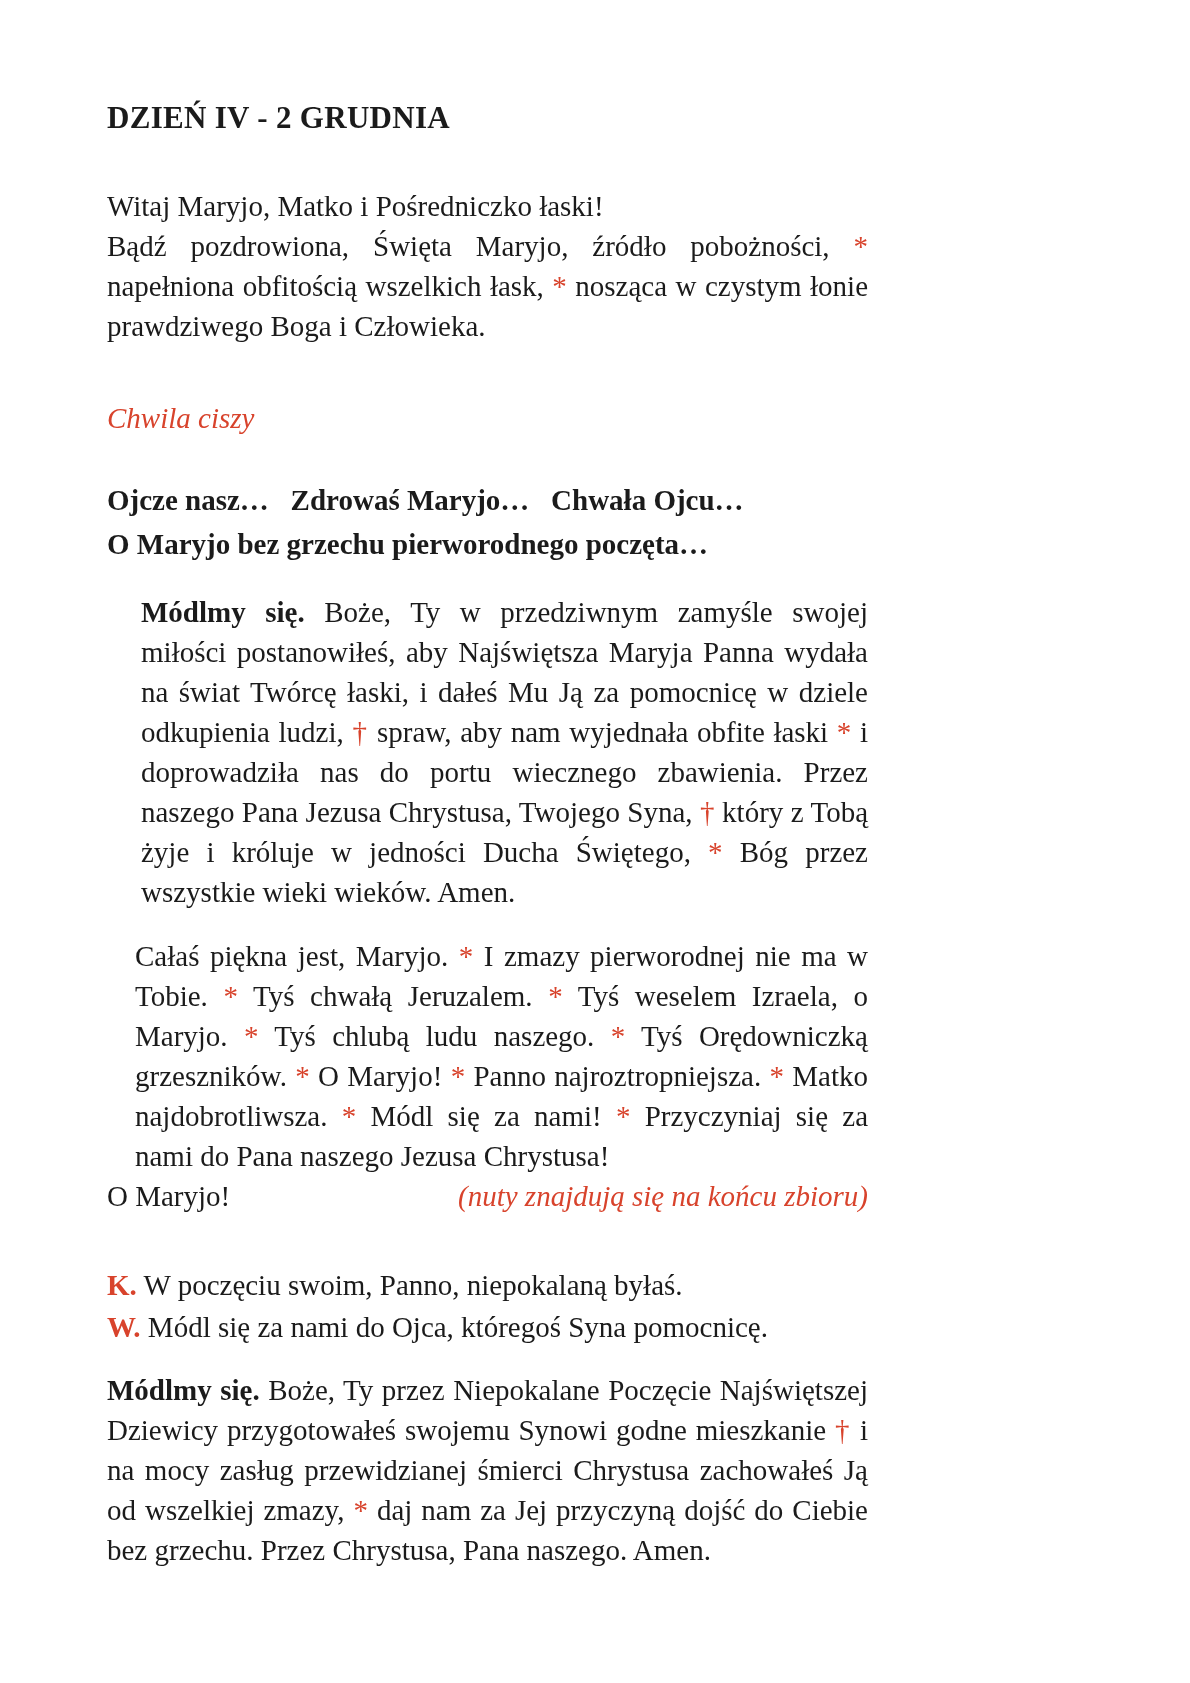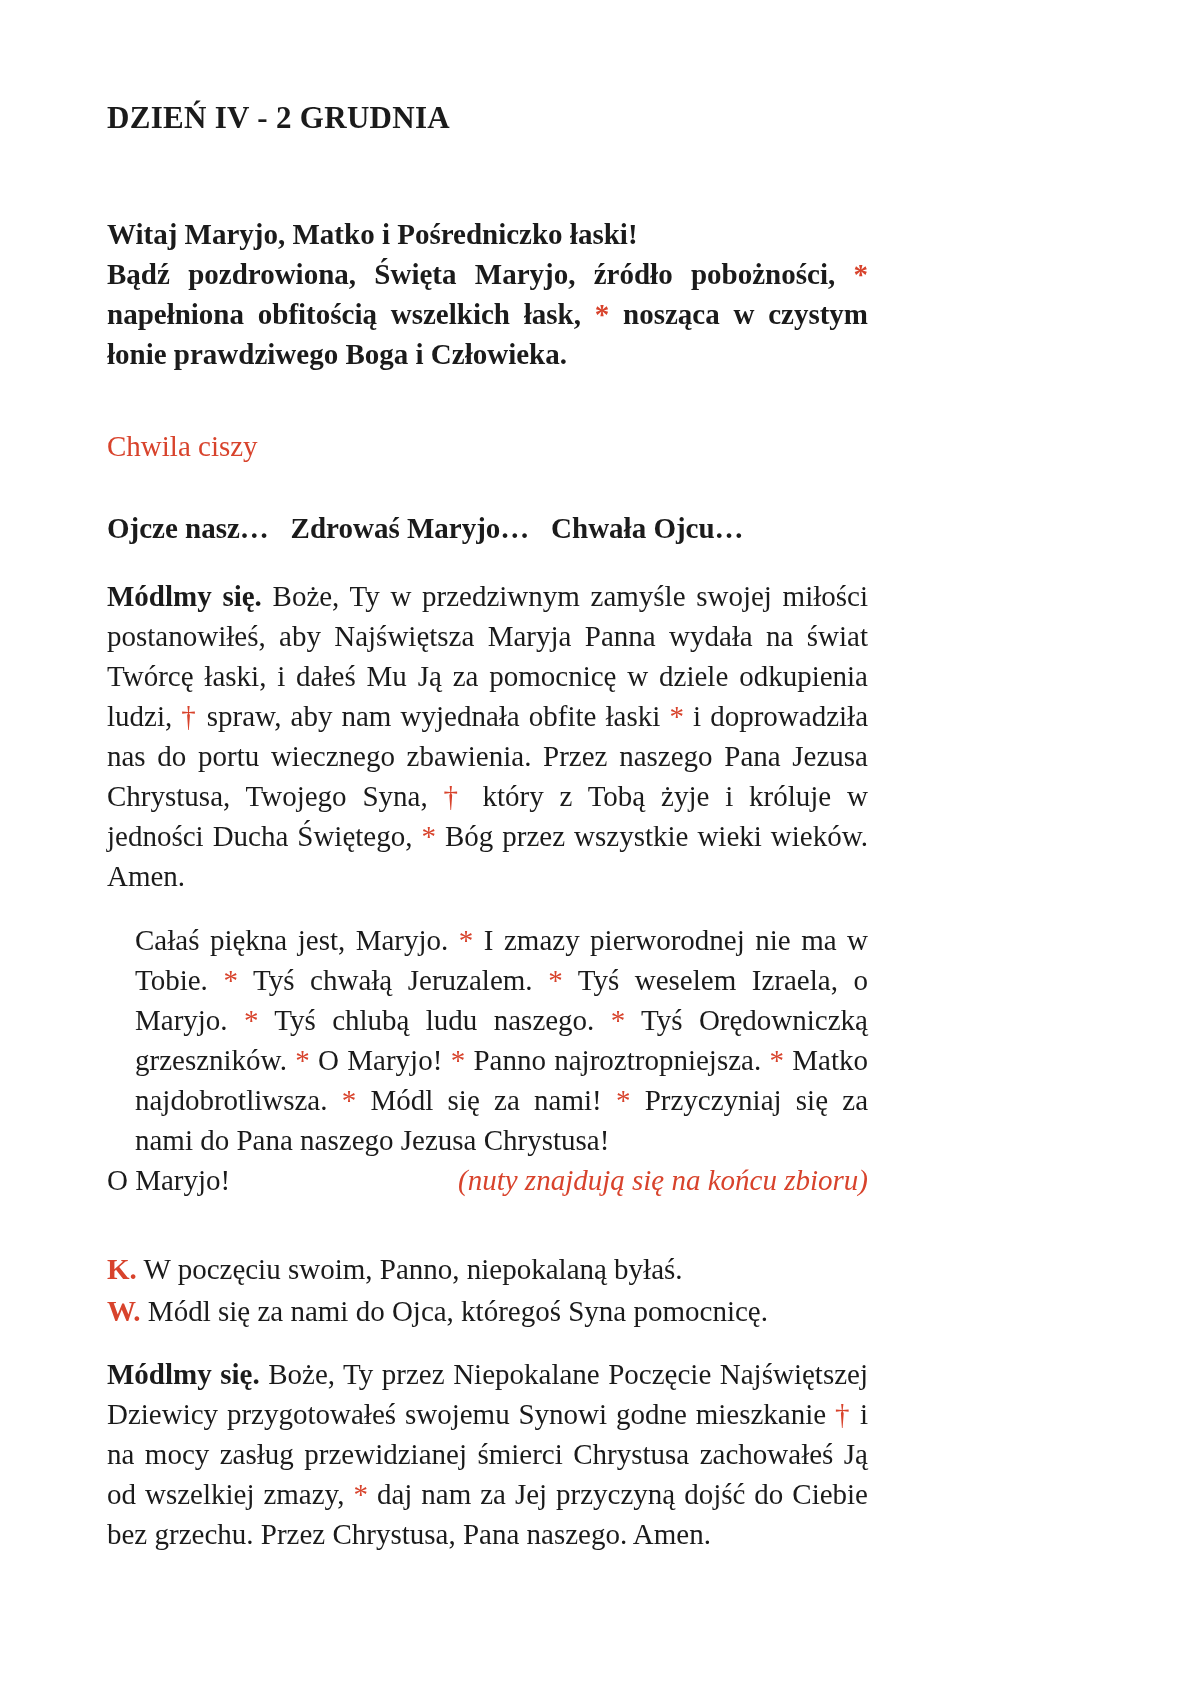--- a/index.html
+++ b/index.html
@@ -17,32 +17,33 @@
   }
   .day-title{
     font-size:31px;
     font-weight:bold;
     line-height:36px;
     margin:0;
     letter-spacing:0.3px;
   }
   p{margin:0;}
   .just{text-align:justify;}
-  .greeting{margin-top:78px;font-weight:bold;}
+  .greeting{margin-top:50px;}
   .silence{
     margin-top:52px;
+    font-style:italic;
     color:var(--accent,#d8432c);
   }
   .invocations{
     margin-top:40px;
     font-weight:bold;
     line-height:44px;
     white-space:pre-wrap;
   }
-  .prayer-1{margin-top:26px;}
+  .prayer-1{margin-top:26px;margin-left:34px;}
   .hymn-heading{
     margin-top:48px;
     font-weight:bold;
   }
   .hymn{margin-top:24px;margin-left:28px;}
   .hymn-last-line{
     display:flex;
     justify-content:space-between;
     align-items:baseline;
   }
@@ -60,21 +61,21 @@
 <body>
 
 <div class="page">
 
   <h1 class="day-title">DZIEŃ IV - 2 GRUDNIA</h1>
 
   <p class="greeting just"><span>Witaj Maryjo, Matko i Pośredniczko łaski!</span><br><span>Bądź pozdrowiona, Święta Maryjo, źródło pobożności, </span><span class="seg-red">*</span><span> napełniona obfitością wszelkich łask, </span><span class="seg-red">*</span><span> nosząca w czystym łonie prawdziwego Boga i Człowieka.</span></p>
 
   <p class="silence">Chwila ciszy</p>
 
-  <p class="invocations"><span class="seg-bold">Ojcze nasz…   Zdrowaś Maryjo…   Chwała Ojcu…</span><br></p>
+  <p class="invocations"><span class="seg-bold">Ojcze nasz…   Zdrowaś Maryjo…   Chwała Ojcu…</span><br><span class="seg-bold">O Maryjo bez grzechu pierworodnego poczęta…</span></p>
 
   <p class="prayer-1 just"><span class="seg-bold">Módlmy się.</span><span> Boże, Ty w przedziwnym zamyśle swojej miłości postanowiłeś, aby Najświętsza Maryja Panna wydała na świat Twórcę łaski, i dałeś Mu Ją za pomocnicę w dziele odkupienia ludzi, </span><span class="seg-red">†</span><span> spraw, aby nam wyjednała obfite łaski </span><span class="seg-red">*</span><span> i doprowadziła nas do portu wiecznego zbawienia. Przez naszego Pana Jezusa Chrystusa, Twojego Syna, </span><span class="seg-red">†</span><span>  który z Tobą żyje i króluje w jedności Ducha Świętego, </span><span class="seg-red">*</span><span> Bóg przez wszystkie wieki wieków. Amen.</span></p>
 
 
   <div>
     <p class="hymn just"><span>Całaś piękna jest, Maryjo. </span><span class="seg-red">*</span><span> I zmazy pierworodnej nie ma w Tobie. </span><span class="seg-red">*</span><span> Tyś chwałą Jeruzalem. </span><span class="seg-red">*</span><span> Tyś weselem Izraela, o Maryjo. </span><span class="seg-red">*</span><span> Tyś chlubą ludu naszego. </span><span class="seg-red">*</span><span> Tyś Orędowniczką grzeszników. </span><span class="seg-red">*</span><span> O Maryjo! </span><span class="seg-red">*</span><span> Panno najroztropniejsza. </span><span class="seg-red">*</span><span> Matko najdobrotliwsza. </span><span class="seg-red">*</span><span> Módl się za nami! </span><span class="seg-red">*</span><span> Przyczyniaj się za nami do Pana naszego Jezusa Chrystusa!</span></p>
     <div class="hymn-last-line">
       <span>O Maryjo!</span>
       <span class="hymn-note">(nuty znajdują się na końcu zbioru)</span>
     </div>

